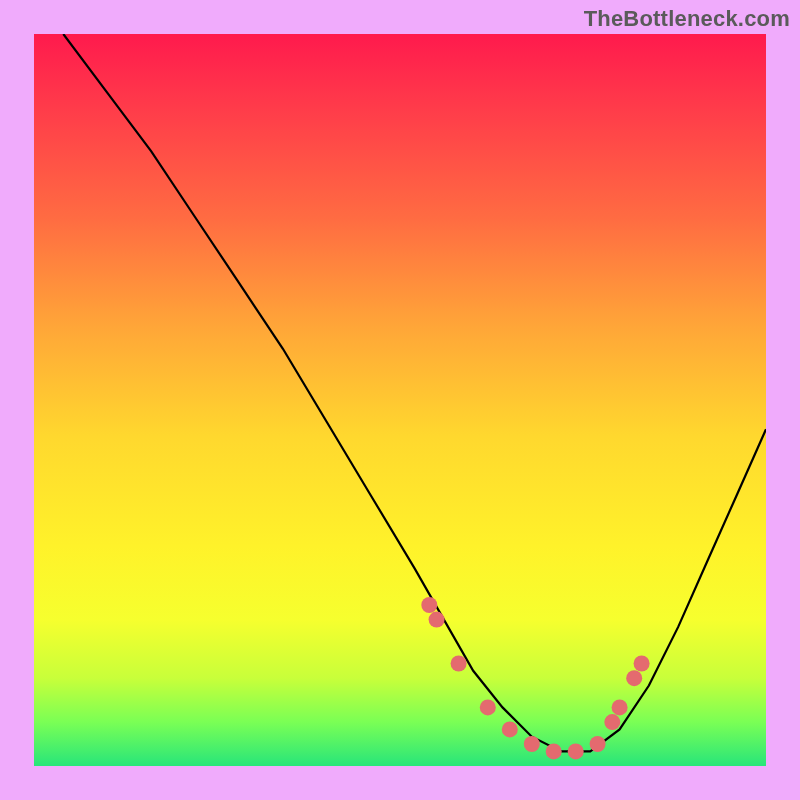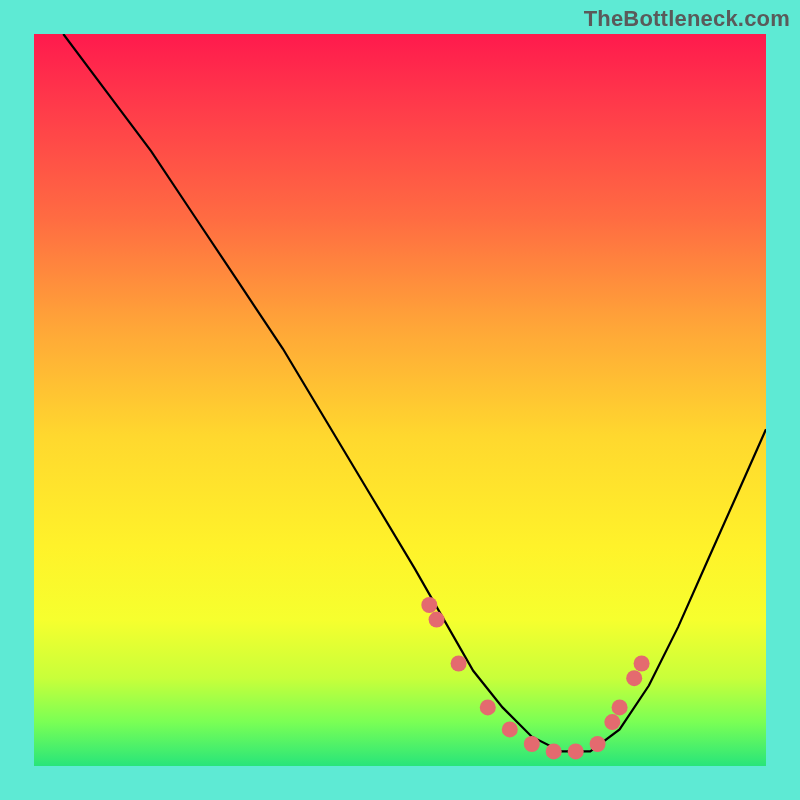--- a/index.html
+++ b/index.html
@@ -1,21 +1,21 @@
 <!DOCTYPE html>
 <html><head>
 <meta charset="utf-8">
 <style>
   * { margin: 0; padding: 0; box-sizing: border-box; }
   html, body { width: 800px; height: 800px; background: #000; overflow: hidden; }
   .frame {
     position: absolute;
     top: 0; left: 0;
     width: 800px; height: 800px;
-    background: #5eead4;
+    background: #f0abfc;
   }
   .plot-area {
     position: absolute;
     top: 34px;
     left: 34px;
     width: 732px;
     height: 732px;
     background: linear-gradient(to bottom,
       #ff1a4d 0%,
       #ff3b4a 10%,

